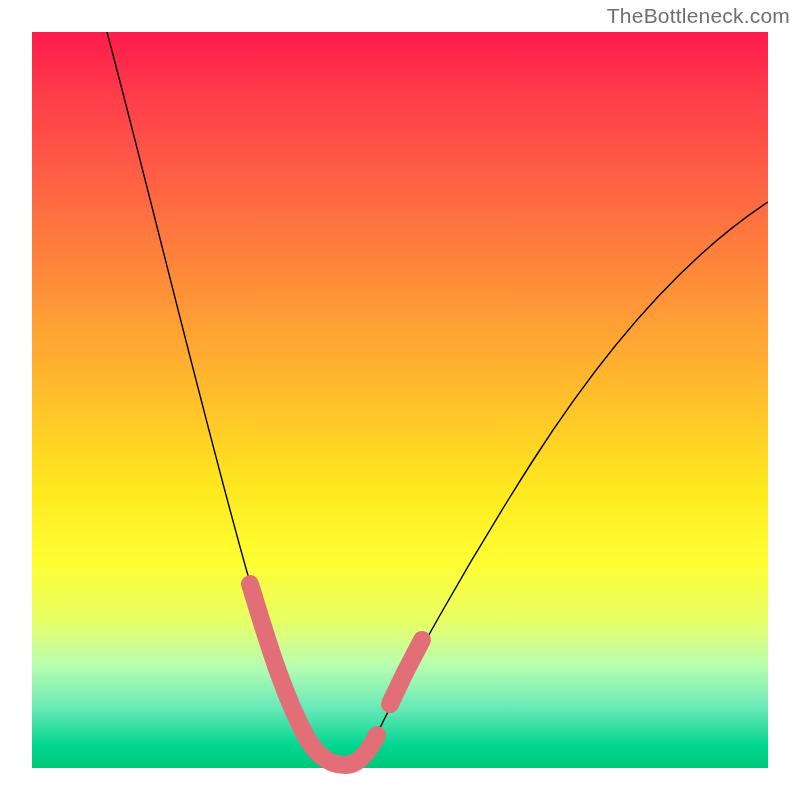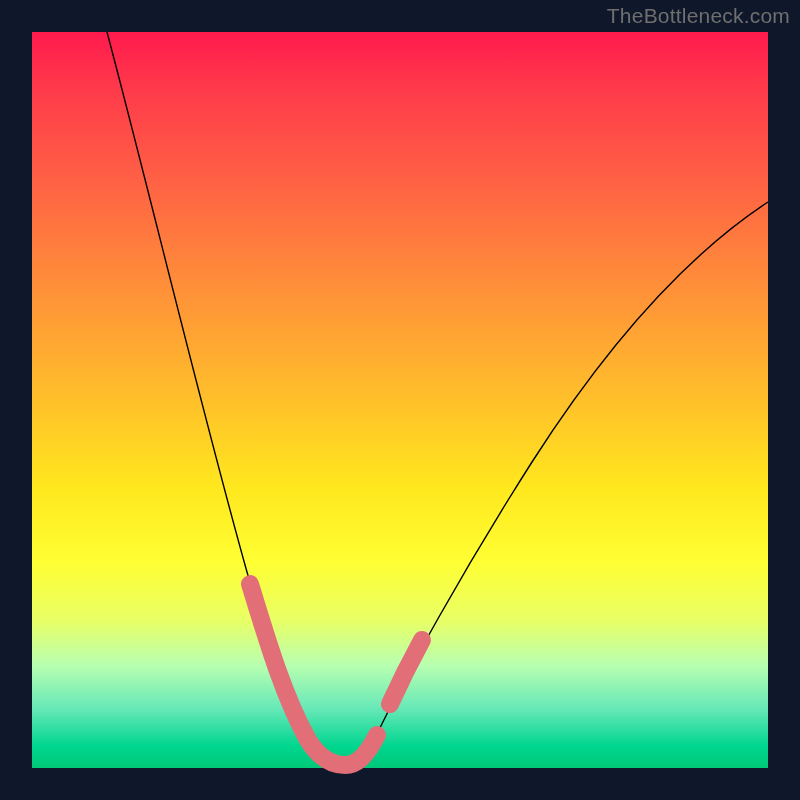--- a/index.html
+++ b/index.html
@@ -10,21 +10,21 @@
     background: #000;
     overflow: hidden;
     font-family: Arial, Helvetica, sans-serif;
   }
   .frame {
     position: absolute;
     left: 0;
     top: 0;
     width: 800px;
     height: 800px;
-    background: #0f172a;
+    background: #ffffff;
   }
   .plot {
     position: absolute;
     left: 32px;
     top: 32px;
     width: 736px;
     height: 736px;
     
     background: linear-gradient(
       to bottom,

